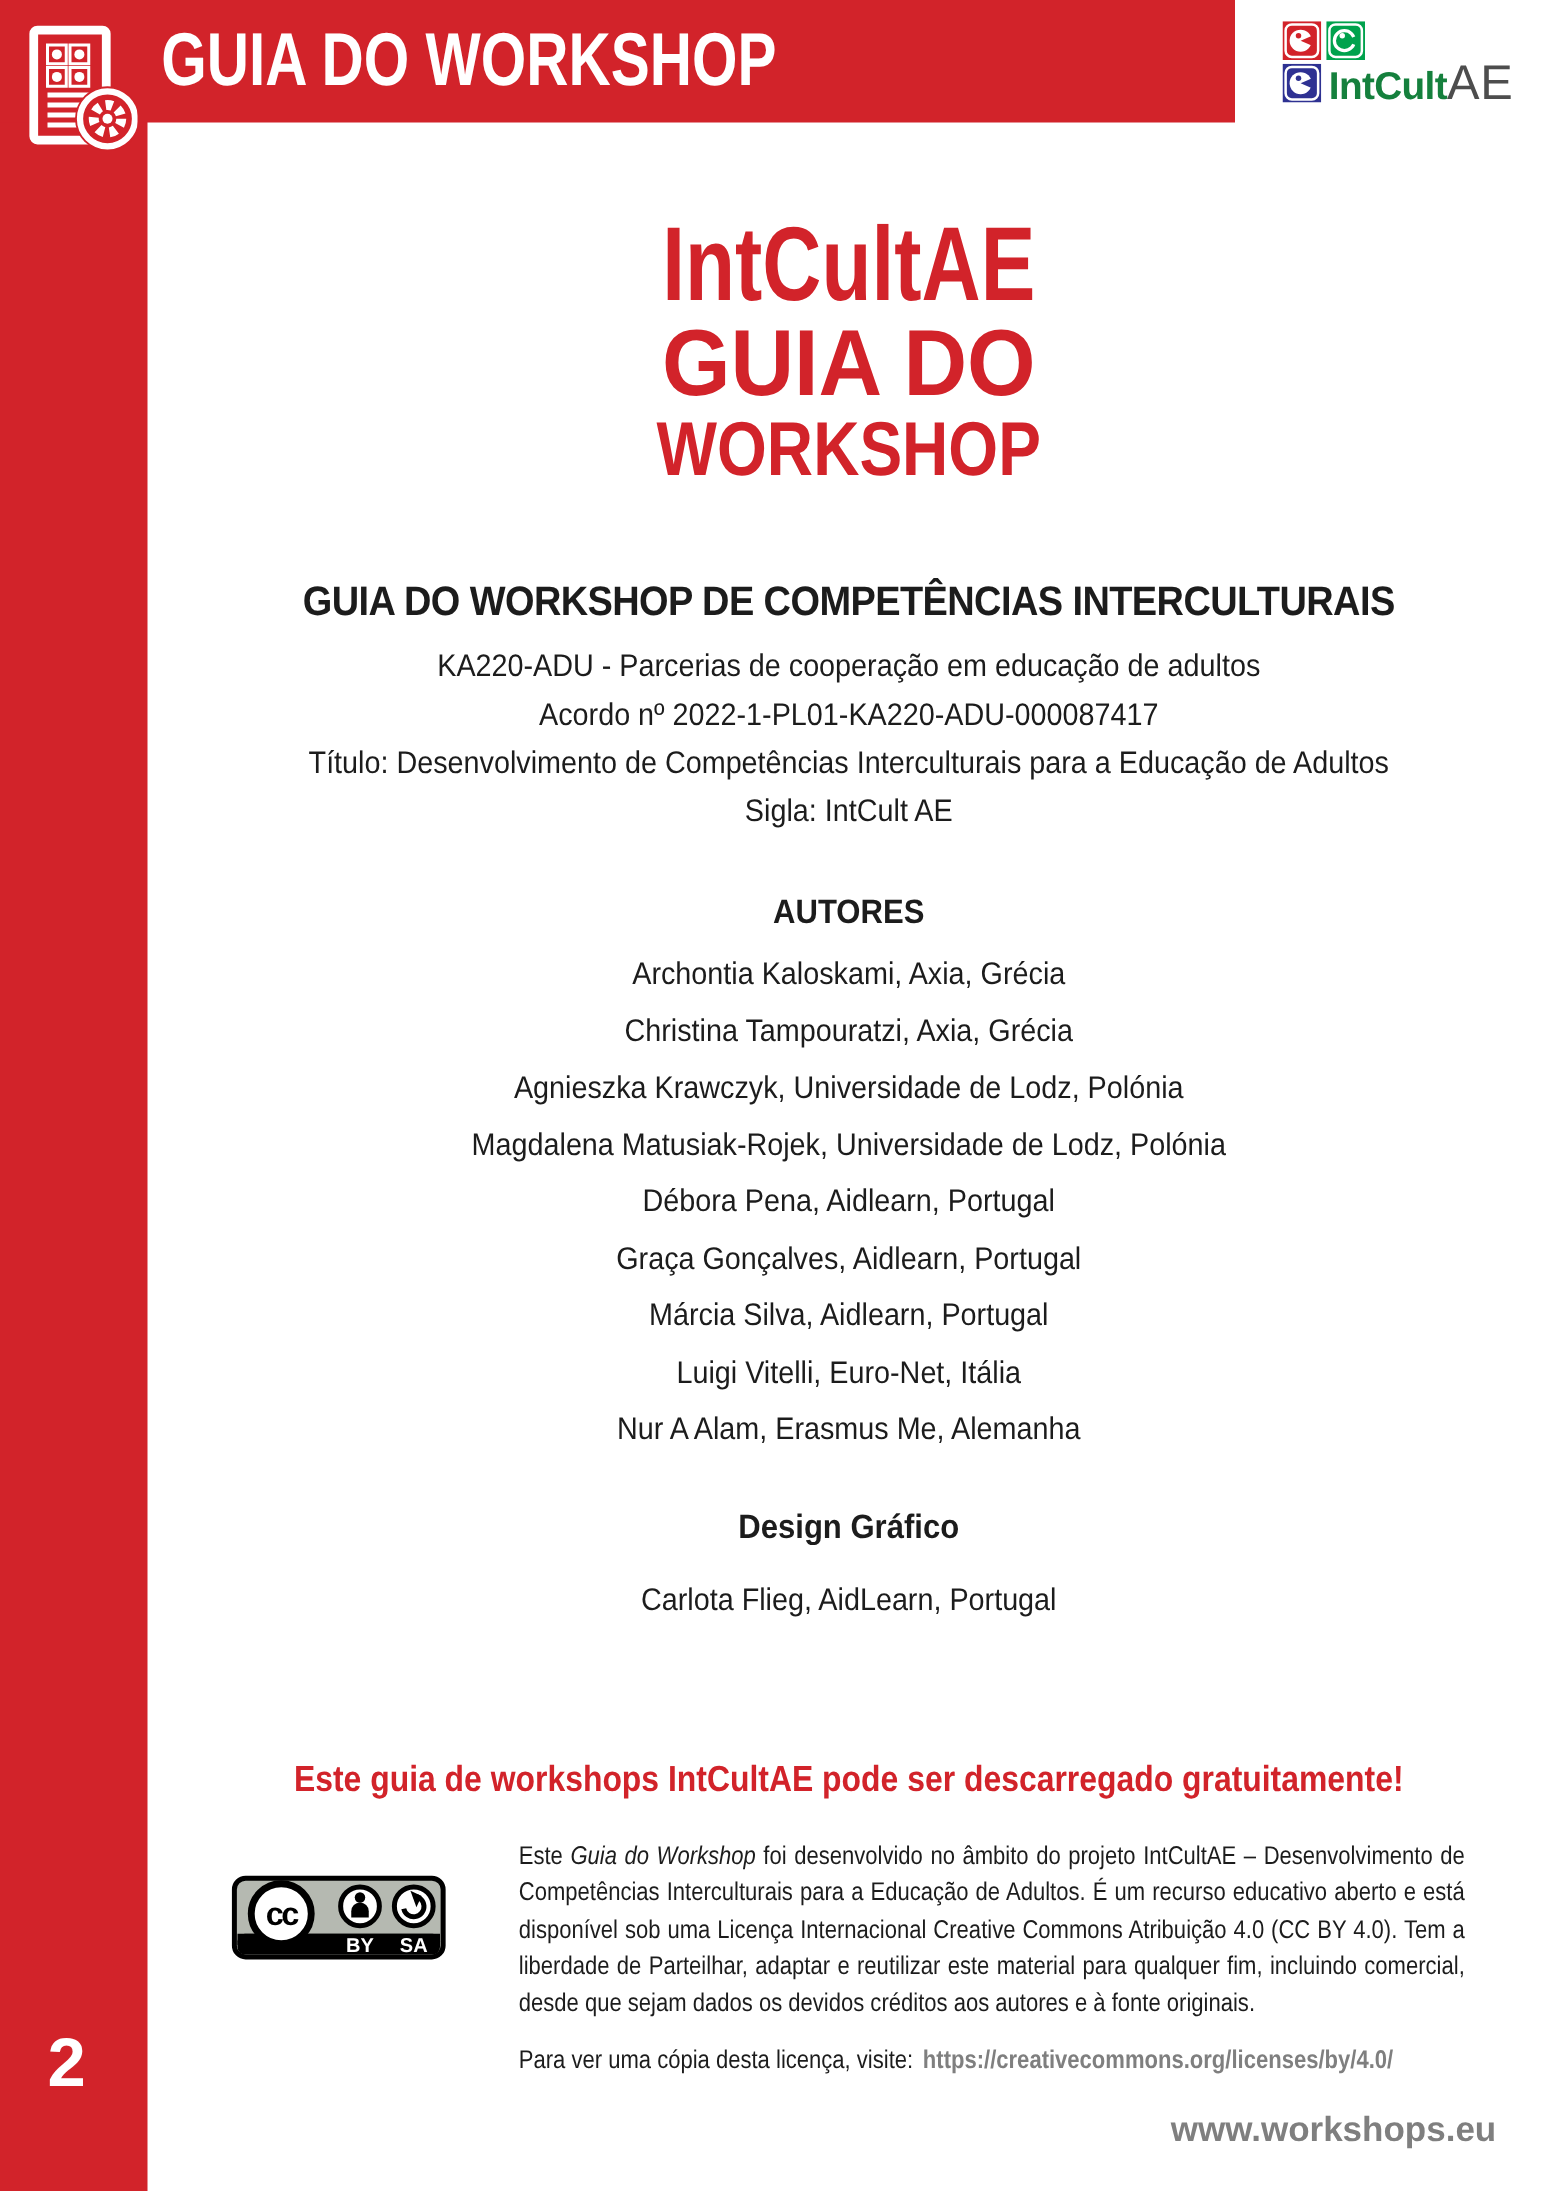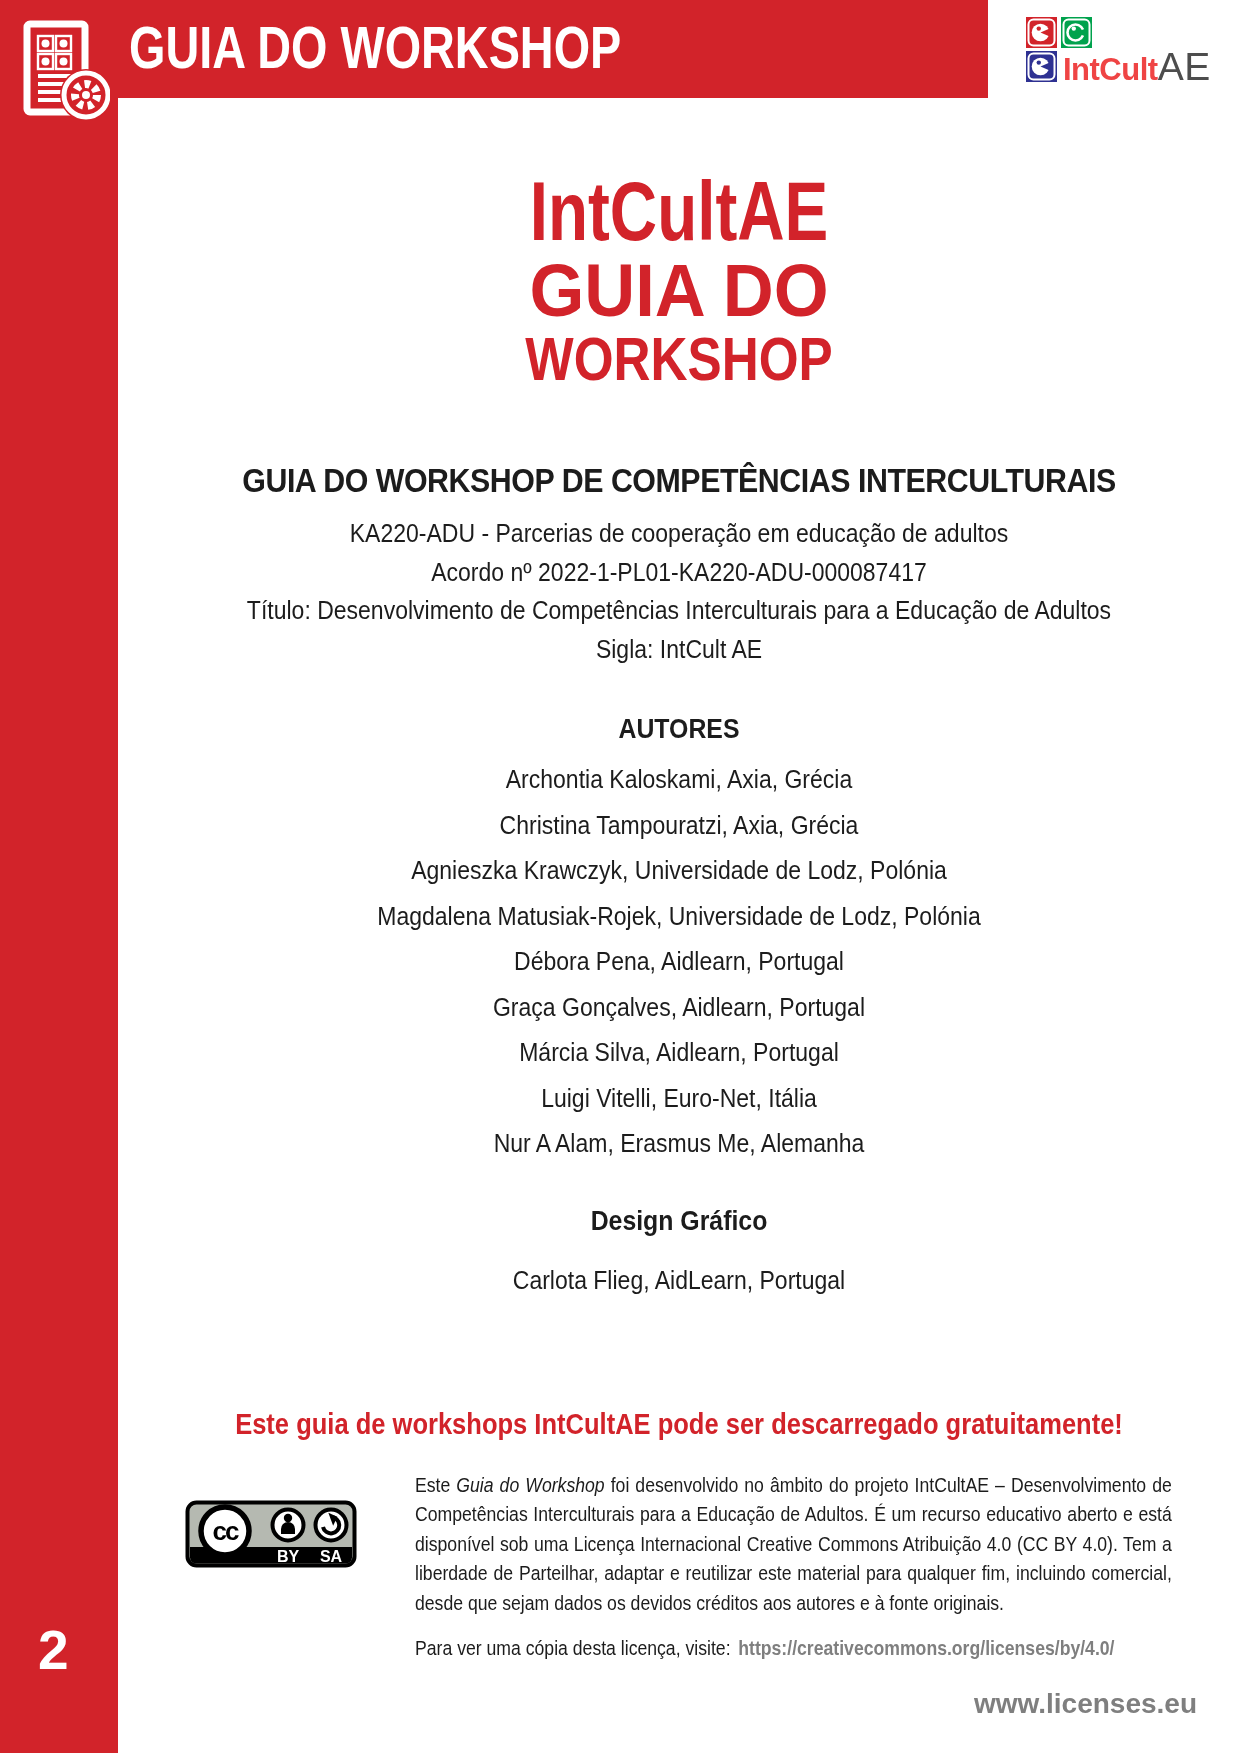--- a/index.html
+++ b/index.html
@@ -8,21 +8,21 @@
   .sidebar{position:absolute;left:0;top:0;width:118px;height:1753px;background:#d2232a;}
   .headerbar{position:absolute;left:0;top:0;width:988px;height:98px;background:#d2232a;}
   .header-title{position:absolute;left:129px;top:13px;font-size:60px;font-weight:bold;color:#fff;
         white-space:nowrap;transform:scaleX(0.78);transform-origin:left top;letter-spacing:0;}
   .header-icon{position:absolute;left:10px;top:20px;width:100px;height:104px;}
 
   .logo{position:absolute;left:1026px;top:17px;width:210px;height:68px;}
   .lg-sq{position:absolute;width:31px;height:31px;}
   .lg-red{left:0;top:0;}  .lg-green{left:35px;top:0;}  .lg-blue{left:0;top:34px;}
   .lg-text{position:absolute;left:37px;top:34px;height:31px;line-height:32px;white-space:nowrap;}
-  .lg-bold{font-weight:bold;font-size:31px;color:#ef4444;letter-spacing:-0.5px;}
+  .lg-bold{font-weight:bold;font-size:31px;color:#15803d;letter-spacing:-0.5px;}
   .lg-light{font-weight:400;font-size:39px;color:#4d4d4d;letter-spacing:0.5px;}
 
   .cover{position:absolute;left:118px;width:1122px;top:170px;text-align:center;color:#d2232a;
          font-weight:bold;}
   .cv{display:block;white-space:nowrap;}
   .cv1{font-size:84px;line-height:82px;transform:scaleX(0.78);}
   .cv2{font-size:75px;line-height:76px;transform:scaleX(0.94);}
   .cv3{font-size:61px;line-height:62px;transform:scaleX(0.84);}
 
   .centerblock{position:absolute;left:118px;width:1122px;text-align:center;}
@@ -171,15 +171,15 @@
     </svg>
   </div>
 
   <p class="para"><span>Este </span><em>Guia do Workshop</em><span> foi desenvolvido no âmbito do projeto IntCultAE – Desenvolvimento de Competências Interculturais para a Educação de Adultos. É um recurso educativo aberto e está disponível sob uma Licença Internacional Creative Commons Atribuição 4.0 (CC BY 4.0). Tem a liberdade de Parteilhar, adaptar e reutilizar este material para qualquer fim, incluindo comercial, desde que sejam dados os devidos créditos aos autores e à fonte originais.</span></p>
 
   <div class="linkline">
     <span>Para ver uma cópia desta licença, visite:</span><a href="#" class="linkurl">https://creativecommons.org/licenses/by/4.0/</a>
   </div>
 
   <div class="pagenum">2</div>
-  <div class="website">www.licenses.eu</div>
+  <div class="website">www.workshops.eu</div>
 
 </div>
 
 </body></html>

